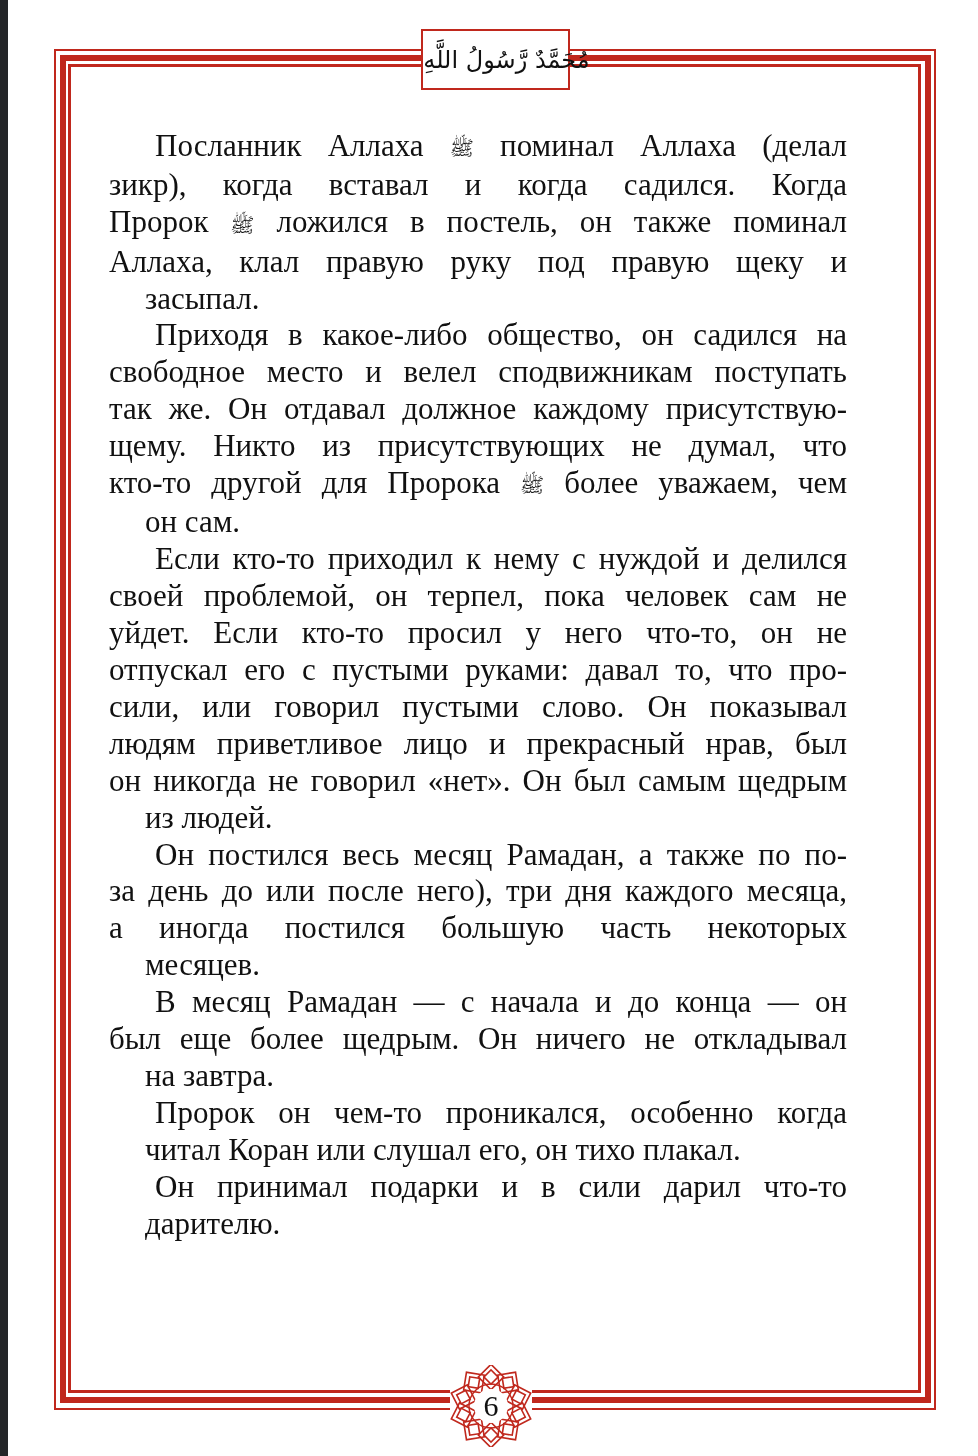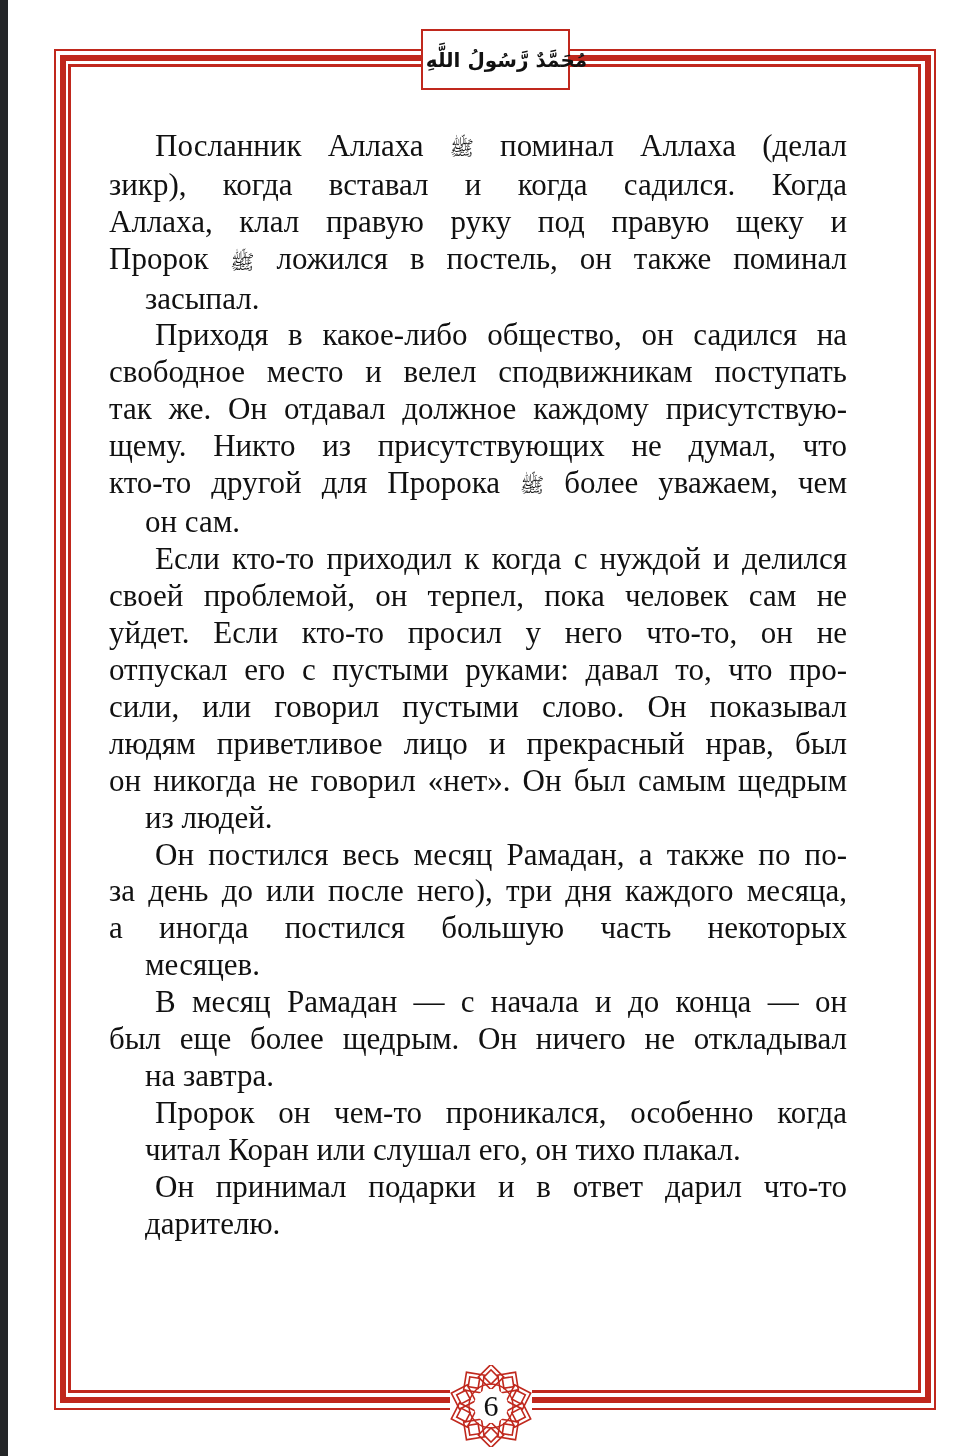--- a/index.html
+++ b/index.html
@@ -13,21 +13,21 @@
   .f-outer { left:54px; top:49px; width:882px; height:1361px; border:2px solid #c0281d; }
   .f-mid   { left:60px; top:55px; width:871px; height:1348px; border:6px solid #c0281d; }
   .f-inner { left:68px; top:64px; width:853px; height:1329px; border:3px solid #c0281d; }
 
   .header-box {
     position:absolute; left:421px; top:29px; width:149px; height:61px;
     background:#ffffff; border:2px solid #c0281d; box-sizing:border-box;
     display:flex; align-items:center; justify-content:center;
   }
   .calligraphy {
-    font-family:"DejaVu Sans", sans-serif; font-size:20px; font-weight:bold; color:#111;
+    font-family:"DejaVu Sans", sans-serif; font-size:24px; font-weight:normal; color:#111;
     direction:rtl; white-space:nowrap;margin-left:22px;
   }
 
   .text-block {
     position:absolute; left:109px; top:128px; width:738px;
     font-family:"Liberation Serif", "DejaVu Serif", serif;
     font-size:31px; line-height:36.9px; color:#111;
   }
   .para { margin:0; text-indent:46px; text-align:justify; }
   .para span.line { display:block; text-align:justify; text-align-last:justify; text-indent:0; white-space:nowrap; }
@@ -59,34 +59,34 @@
 <div class="frame f-inner"></div>
 
 <div class="header-box">
   <span class="calligraphy">مُحَمَّدٌ رَّسُولُ اللَّهِ</span>
 </div>
 
 <div class="text-block" id="text-block">
     <div class="para">
       <span class="line first"><span>Посланник Аллаха </span><span class="honorific">ﷺ</span><span> поминал Аллаха (делал</span></span>
       <span class="line"><span>зикр), когда вставал и когда садился. Когда</span></span>
+      <span class="line"><span>Пророк </span><span class="honorific">ﷺ</span><span> ложился в постель, он также поминал</span></span>
       <span class="line"><span>Аллаха, клал правую руку под правую щеку и</span></span>
-      <span class="line"><span>Пророк </span><span class="honorific">ﷺ</span><span> ложился в постель, он также поминал</span></span>
       <span class="line last"><span>засыпал.</span></span>
     </div>
     <div class="para">
       <span class="line first"><span>Приходя в какое-либо общество, он садился на</span></span>
       <span class="line"><span>свободное место и велел сподвижникам поступать</span></span>
       <span class="line"><span>так же. Он отдавал должное каждому присутствую-</span></span>
       <span class="line"><span>щему. Никто из присутствующих не думал, что</span></span>
       <span class="line"><span>кто-то другой для Пророка </span><span class="honorific">ﷺ</span><span> более уважаем, чем</span></span>
       <span class="line last"><span>он сам.</span></span>
     </div>
     <div class="para">
-      <span class="line first"><span>Если кто-то приходил к когда с нуждой и делился</span></span>
+      <span class="line first"><span>Если кто-то приходил к нему с нуждой и делился</span></span>
       <span class="line"><span>своей проблемой, он терпел, пока человек сам не</span></span>
       <span class="line"><span>уйдет. Если кто-то просил у него что-то, он не</span></span>
       <span class="line"><span>отпускал его с пустыми руками: давал то, что про-</span></span>
       <span class="line"><span>сили, или говорил пустыми слово. Он показывал</span></span>
       <span class="line"><span>людям приветливое лицо и прекрасный нрав, был</span></span>
       <span class="line"><span>он никогда не говорил «нет». Он был самым щедрым</span></span>
       <span class="line last"><span>из людей.</span></span>
     </div>
     <div class="para">
       <span class="line first"><span>Он постился весь месяц Рамадан, а также по по-</span></span>
@@ -97,21 +97,21 @@
     <div class="para">
       <span class="line first"><span>В месяц Рамадан — с начала и до конца — он</span></span>
       <span class="line"><span>был еще более щедрым. Он ничего не откладывал</span></span>
       <span class="line last"><span>на завтра.</span></span>
     </div>
     <div class="para">
       <span class="line first"><span>Пророк он чем-то проникался, особенно когда</span></span>
       <span class="line last"><span>читал Коран или слушал его, он тихо плакал.</span></span>
     </div>
     <div class="para">
-      <span class="line first"><span>Он принимал подарки и в ответ дарил что-то</span></span>
+      <span class="line first"><span>Он принимал подарки и в сили дарил что-то</span></span>
       <span class="line last"><span>дарителю.</span></span>
     </div>
   </div>
 
 <div class="page-ornament">
   <svg width="82" height="82" viewBox="0 0 82 82">
     <g fill="none" stroke="#c0281d" stroke-width="1.6" transform="translate(41 41)">
       <g id="petal">
         <rect x="-9" y="-38" width="18" height="18" transform="rotate(45 0 -29)"></rect>
         <rect x="-5" y="-34" width="10" height="10" transform="rotate(45 0 -29)"></rect>

